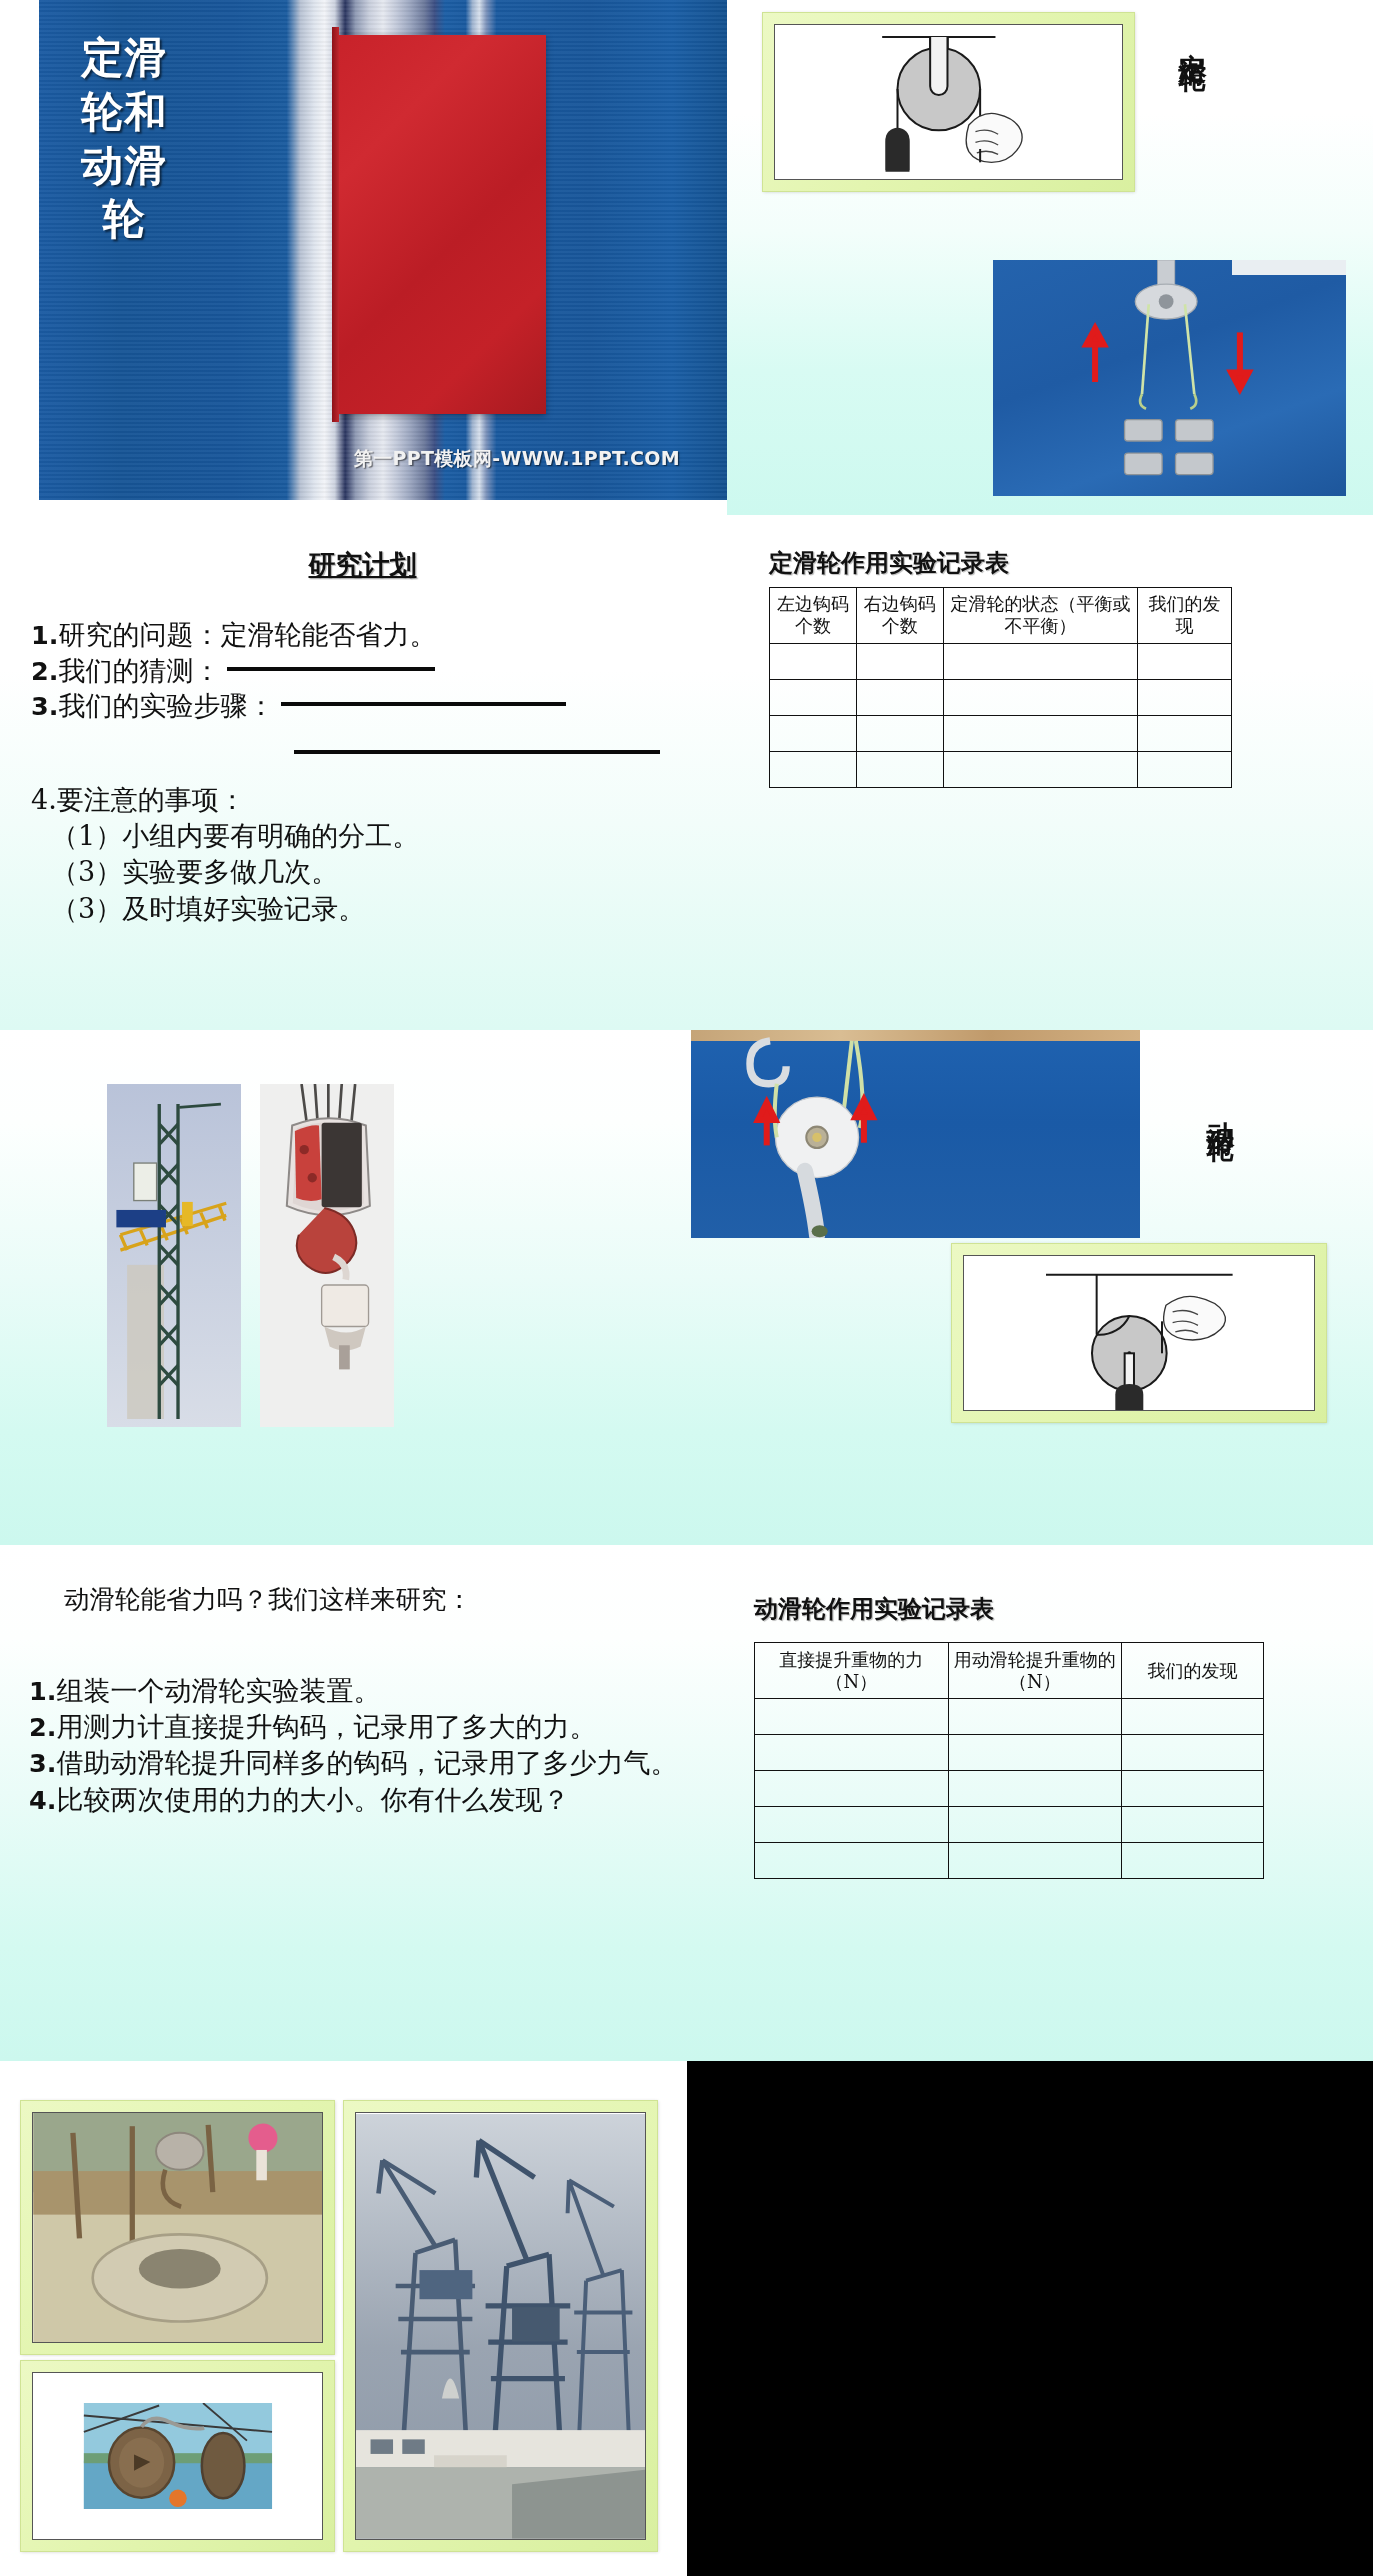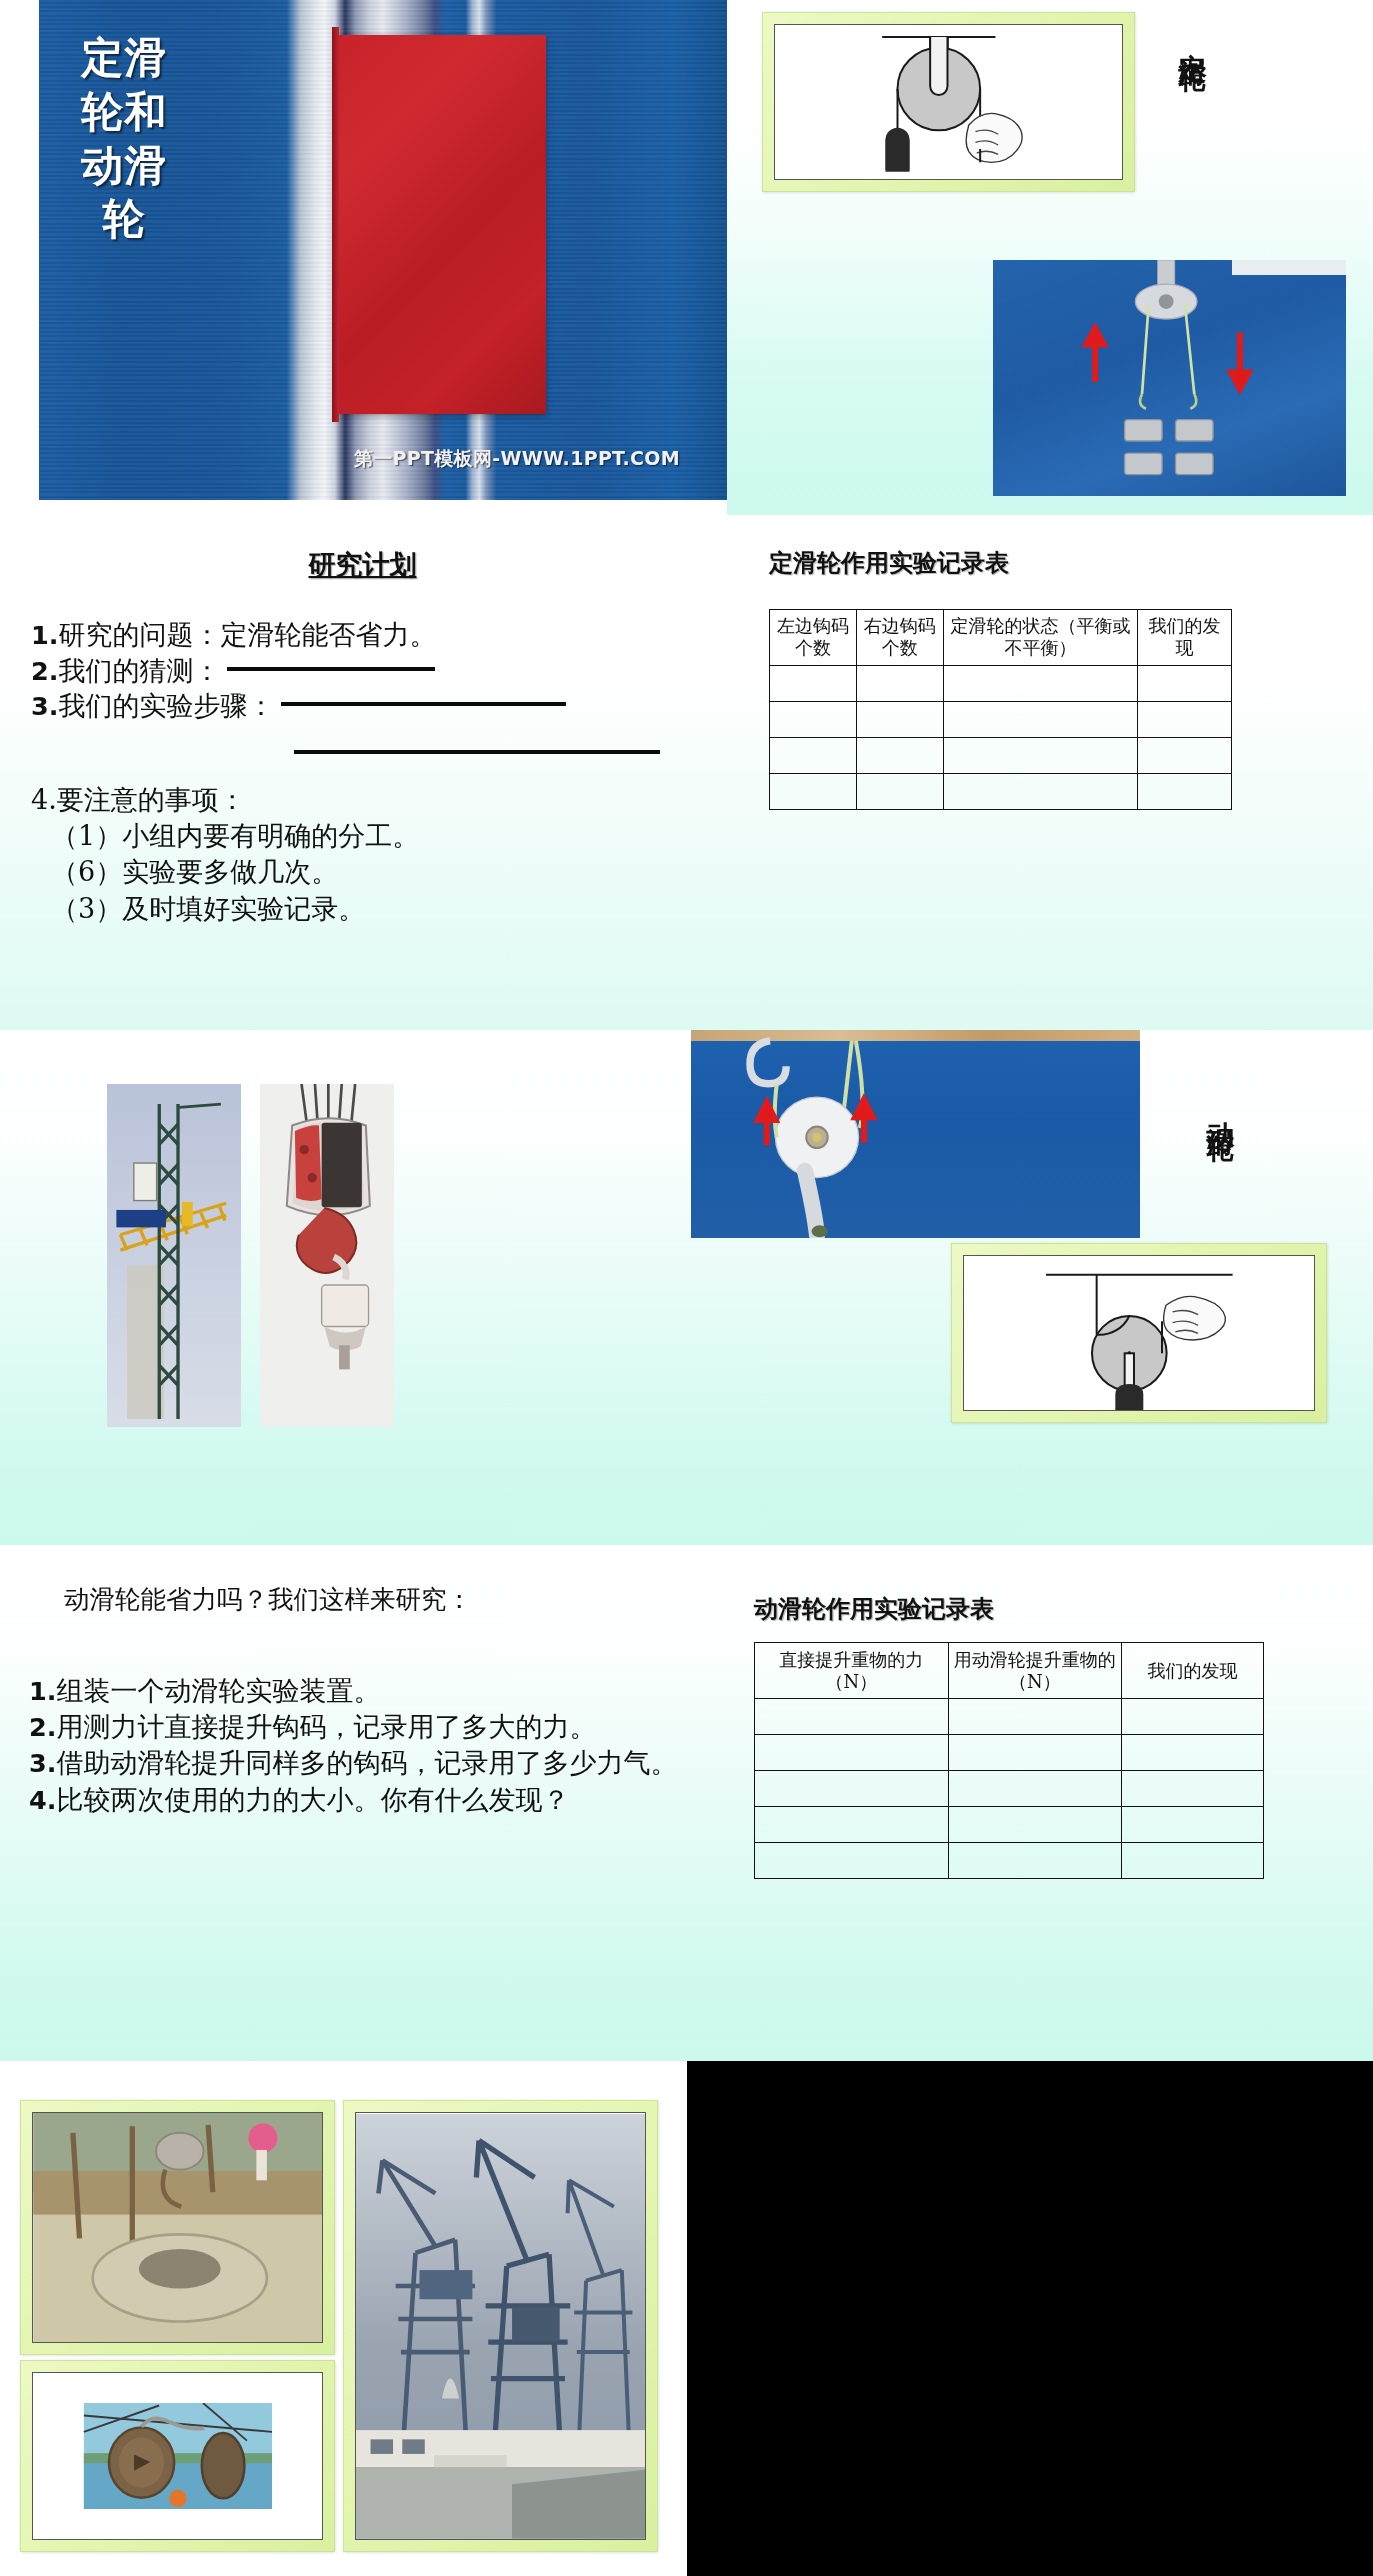--- a/index.html
+++ b/index.html
@@ -142,21 +142,21 @@
   table.rec td {
     border:1.3px solid #111;
     font-family:"DejaVu Serif","Liberation Serif",serif;
     font-size:18px; color:#111; text-align:center;
     line-height:1.22;
     padding:2.7px 2.7px;
   }
   table.rec tr.hdr td { padding:5.4px 4px; }
   table.rec tr.body td { height:36px; }
   .s2-tblwrap { position:absolute; left:769px; top:32px; width:463px; }
-  .s2-tbl { margin-top:30px; }
+  .s2-tbl { margin-top:8px; }
 
   
   .s3-photo1 { position:absolute; left:107px; top:54px; width:134px; height:343px;
     background: linear-gradient(to bottom,#b8c2d8 0%, #c3cbde 30%, #cfd6e4 60%, #d6dbe6 100%); overflow:hidden;}
   .s3-photo2 { position:absolute; left:260px; top:54px; width:134px; height:343px;
     background: linear-gradient(to bottom,#f0f0ef 0%, #ececeb 45%, #e8e8e7 100%); overflow:hidden;}
   .s3-taod {
     position:absolute; left:101px; top:416px; width:309px; text-align:center;
     font-family:"DejaVu Serif","Liberation Serif",serif;
     font-size:42px; font-weight:bold; color:#2a4f9c; letter-spacing:6.7px;
@@ -276,21 +276,21 @@
         <span class="num">3.</span><span>我们的实验步骤：</span><span class="blank-rule" style="width:285px"></span>
       </div>
     </div>
     <div class="s2-extra-rule"></div>
 
     <div class="s2-notes">
       <div>
         <span class="num">4.</span><span>要注意的事项：</span>
       </div>
       <div class="sub">（1）小组内要有明确的分工。</div>
-      <div class="sub">（6）实验要多做几次。</div>
+      <div class="sub">（3）实验要多做几次。</div>
       <div class="sub">（3）及时填好实验记录。</div>
     </div>
 
     <div class="s2-tblwrap">
       <div class="tbl-title">定滑轮作用实验记录表</div>
       <table class="rec s2-tbl">
         <tbody>
             <tr class="hdr">
           <td style="width:87px">左边钩码个数</td>
           <td style="width:87px">右边钩码个数</td>

